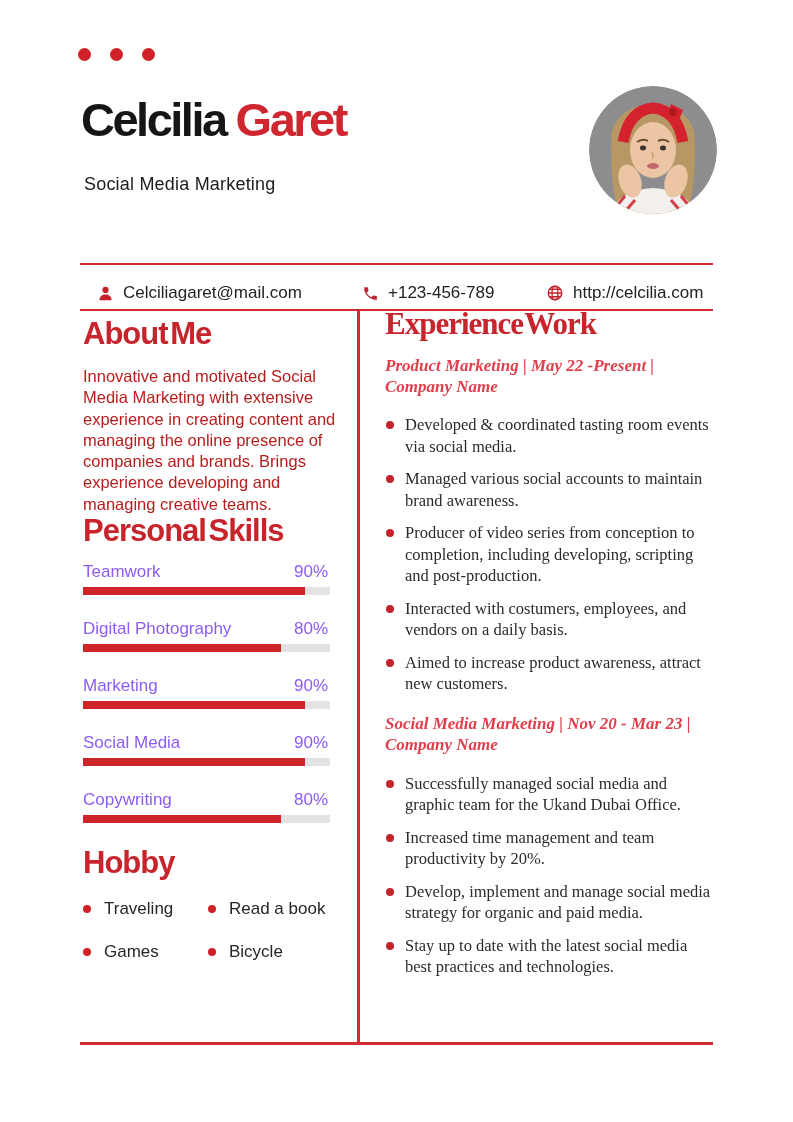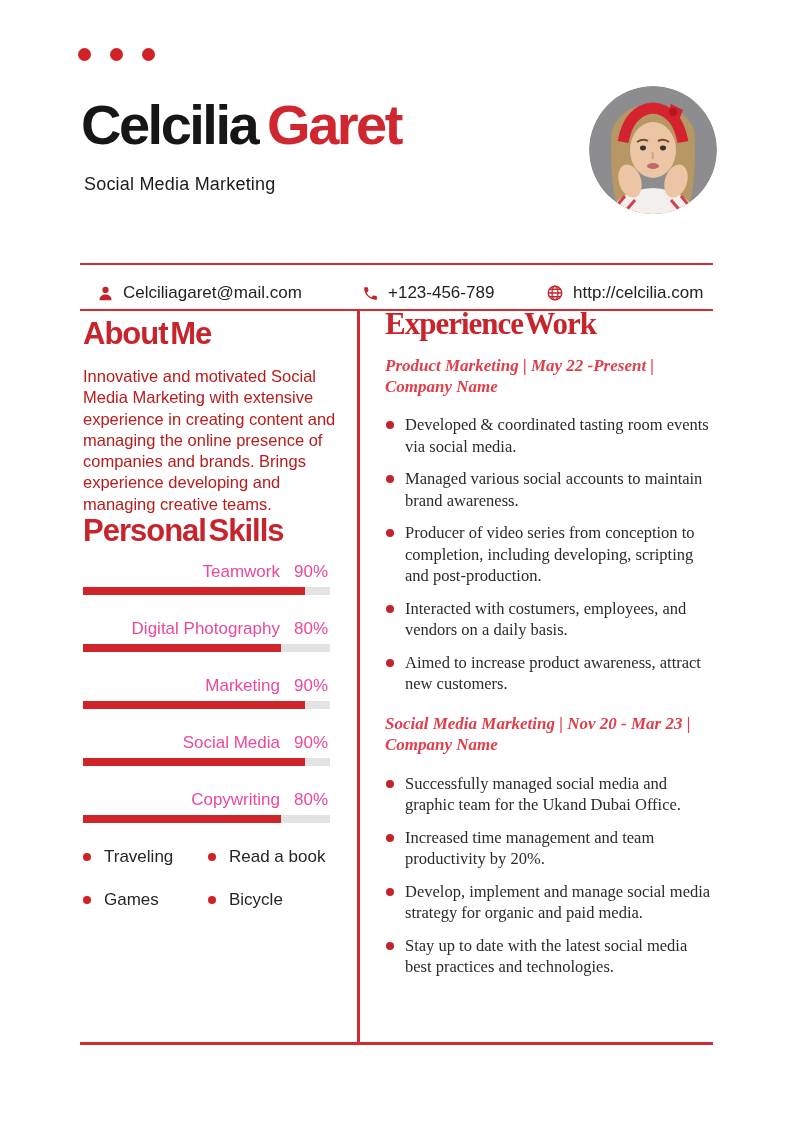--- a/index.html
+++ b/index.html
@@ -5,21 +5,21 @@
   html,body{margin:0;padding:0;}
   body{
     width:793px;height:1122px;position:relative;background:#ffffff;
     font-family:"Liberation Sans", sans-serif;color:#2b2b2b;overflow:hidden;
   }
   
   .dots{position:absolute;left:78px;top:48px;display:flex;gap:19px;}
   .dot{width:13px;height:13px;border-radius:50%;background:#cf2127;}
 
   
-  .name{position:absolute;left:81px;top:92px;font-size:56px;font-weight:800;
+  .name{position:absolute;left:81px;top:92px;font-size:47px;font-weight:800;
         letter-spacing:-2.5px;color:#161616;white-space:nowrap;text-align:right;}
   .name .last{color:#d0262f;margin-left:10px;}
   .subtitle{position:absolute;left:84px;top:174px;font-size:18px;color:#1c1c1c;letter-spacing:0.2px;}
 
   .photo{position:absolute;left:589px;top:86px;width:128px;height:128px;border-radius:50%;overflow:hidden;}
 
   
   .contact-bar{position:absolute;left:80px;top:263px;width:633px;height:44px;
     border-top:2.5px solid #d22b31;border-bottom:2.5px solid #d22b31;}
   .contact-item{position:absolute;top:0;height:56px;display:flex;align-items:center;gap:9px;
@@ -34,22 +34,22 @@
   .col-right{position:absolute;left:385px;top:308px;width:332px;font-family:Liberation Serif, serif;}
 
   h2.sec{font-size:31px;line-height:31px;font-weight:800;color:#c8242c;
     letter-spacing:-1px;word-spacing:-5px;margin:0;}
   .h-about{margin-top:19px;}
   .about-text{margin-top:17px;font-size:16.5px;line-height:21.3px;color:#b91c1c;width:262px;}
 
   .h-skills{margin-top:17px;}
   .skills{margin-top:16px;}
   .skill{margin-bottom:24px;}
-  .skill-head{display:flex;justify-content:flex-end;align-items:baseline;
-    font-size:17px;color:#ec4899;width:245px;line-height:20px;gap:14px;}
+  .skill-head{display:flex;justify-content:space-between;align-items:baseline;
+    font-size:17px;color:#8b5cf6;width:245px;line-height:20px;}
   .skill-track{margin-top:5px;width:247px;height:8px;background:#e3e3e3;}
   .skill-fill{height:8px;background:#d0242b;}
 
   .h-hobby{margin-top:31px;}
   .hobby-grid{margin-top:21px;display:grid;grid-template-columns:125px 160px;row-gap:23px;}
   .hobby-item{display:flex;align-items:center;gap:13px;font-size:17px;color:#262626;}
   .bullet-dot{width:8px;height:8px;border-radius:50%;background:#cf2127;flex:0 0 auto;}
 
   .job-title{margin-top:16px;font-size:17px;line-height:21px;font-style:italic;
     font-weight:600;color:#e03e4a;}
@@ -184,20 +184,21 @@
         <div class="skill-head">
           <span>Copywriting</span>
           <span>80%</span>
         </div>
         <div class="skill-track">
           <div class="skill-fill" style="width: 80%;"></div>
         </div>
       </div>
     </div>
 
+  <h2 class="sec h-hobby">Hobby</h2>
   <div class="hobby-grid" id="hobby-grid">
       <div class="hobby-item">
         <span class="bullet-dot"></span>
         <span>Traveling</span>
       </div>
       <div class="hobby-item">
         <span class="bullet-dot"></span>
         <span>Read a book</span>
       </div>
       <div class="hobby-item">

